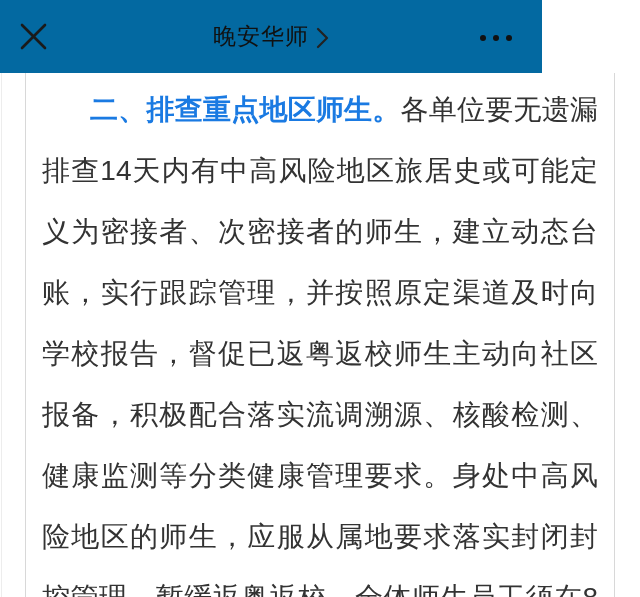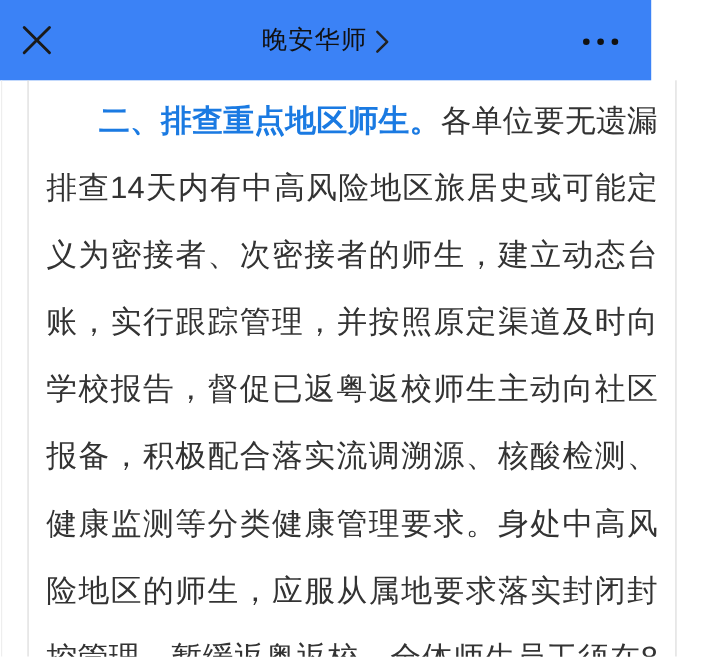--- a/index.html
+++ b/index.html
@@ -7,22 +7,22 @@
   body {
     font-family: "Liberation Sans", "DejaVu Sans", sans-serif;
     background: #ffffff;
     position: relative;
   }
 
   
   .navbar {
     position: absolute;
     left: 0; top: 0;
-    width: 592px; height: 73px;
-    background: #3b82f6;
+    width: 542px; height: 73px;
+    background: #0369a1;
   }
   .close-btn {
     position: absolute;
     left: 18px; top: 21px;
     width: 30px; height: 30px;
     display: flex; align-items: center; justify-content: center;
     cursor: pointer;
   }
   .title-wrap {
     position: absolute;

